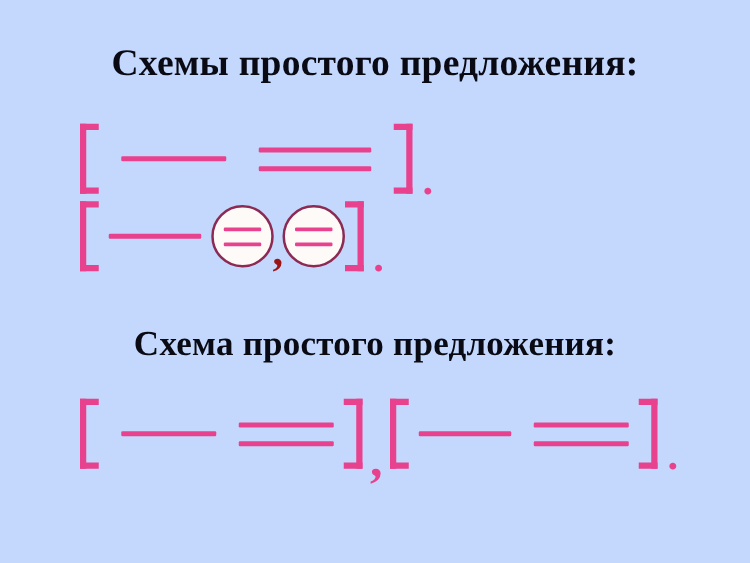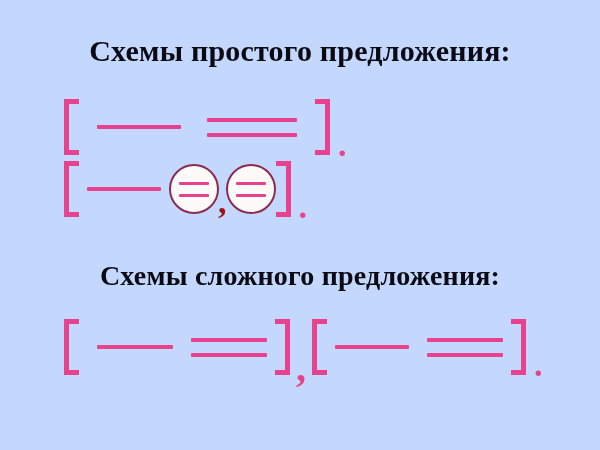--- a/index.html
+++ b/index.html
@@ -211,21 +211,21 @@
           </span>
         </span>
       </span>
 
       <span class="bracket bracket-close"></span>
     </div>
 
     <span class="punct punct-period">.</span>
   </div>
 
-  <div class="heading" id="heading-complex">Схемы сложного предложения:</div>
+  <div class="heading" id="heading-complex">Схема простого предложения:</div>
 
   <div class="scheme-row" id="row-complex">
 
     <div class="clause">
       <span class="bracket bracket-open"></span>
 
       <span class="clause-body">
         <span class="gap-sm"></span>
 
         <span class="subject-line" style="width:76px;"></span>

